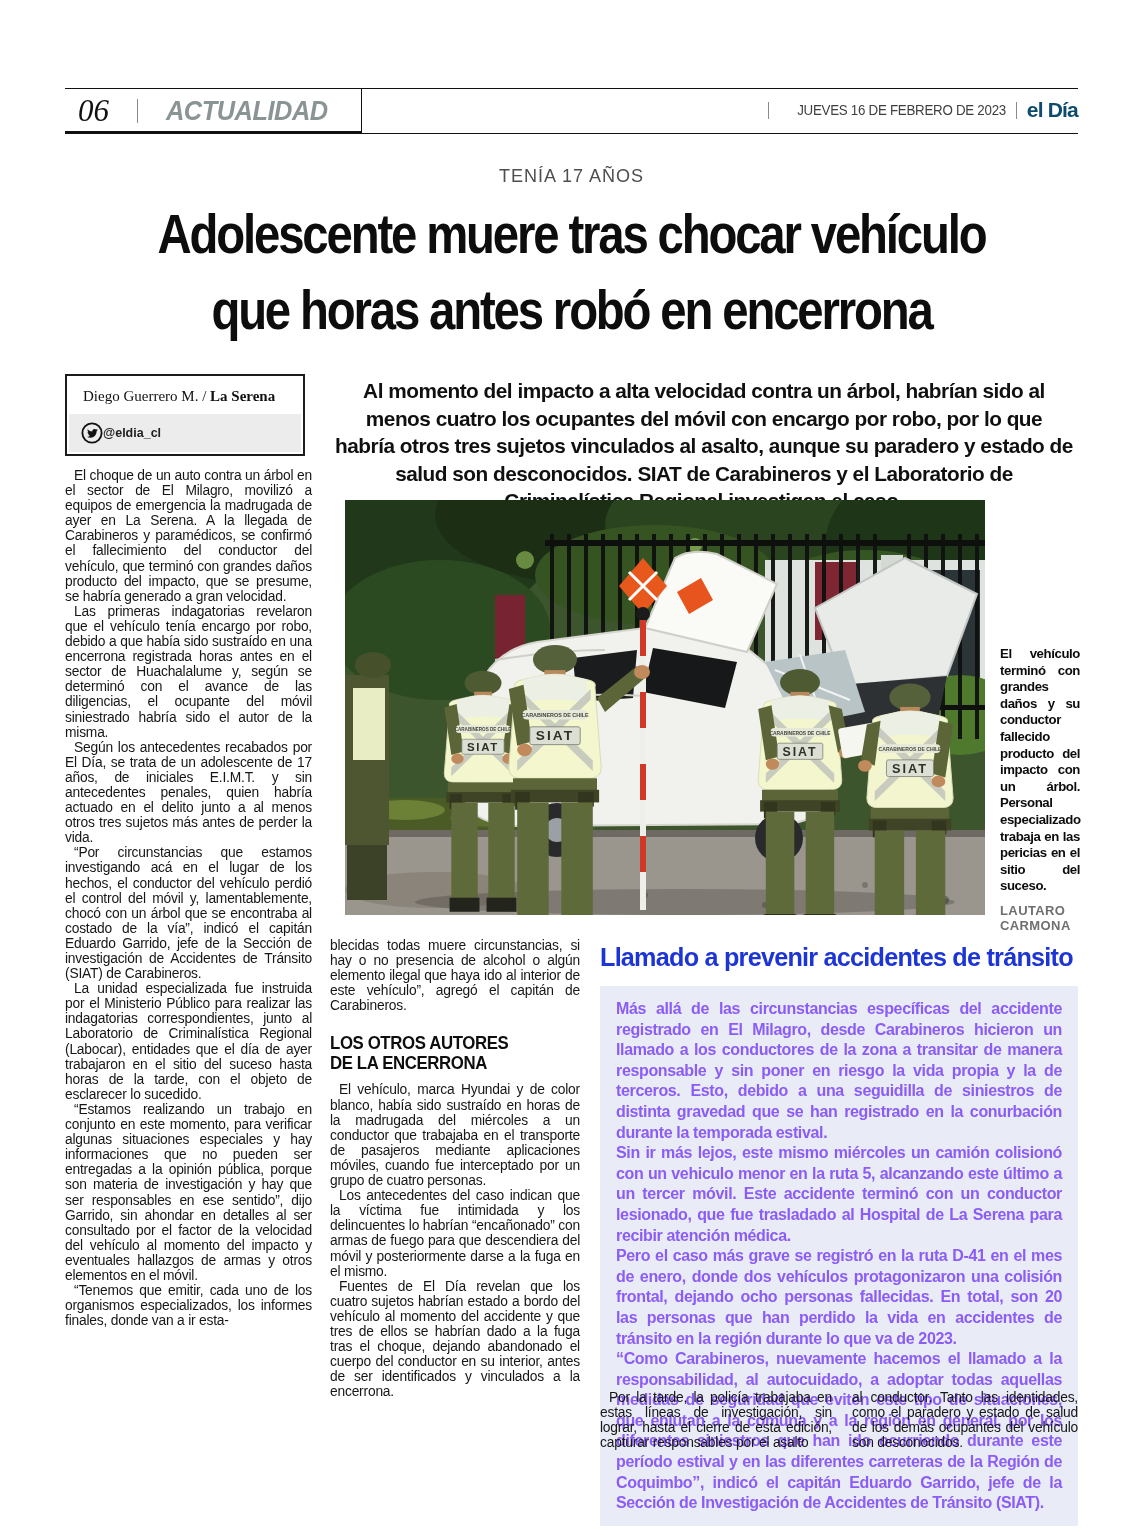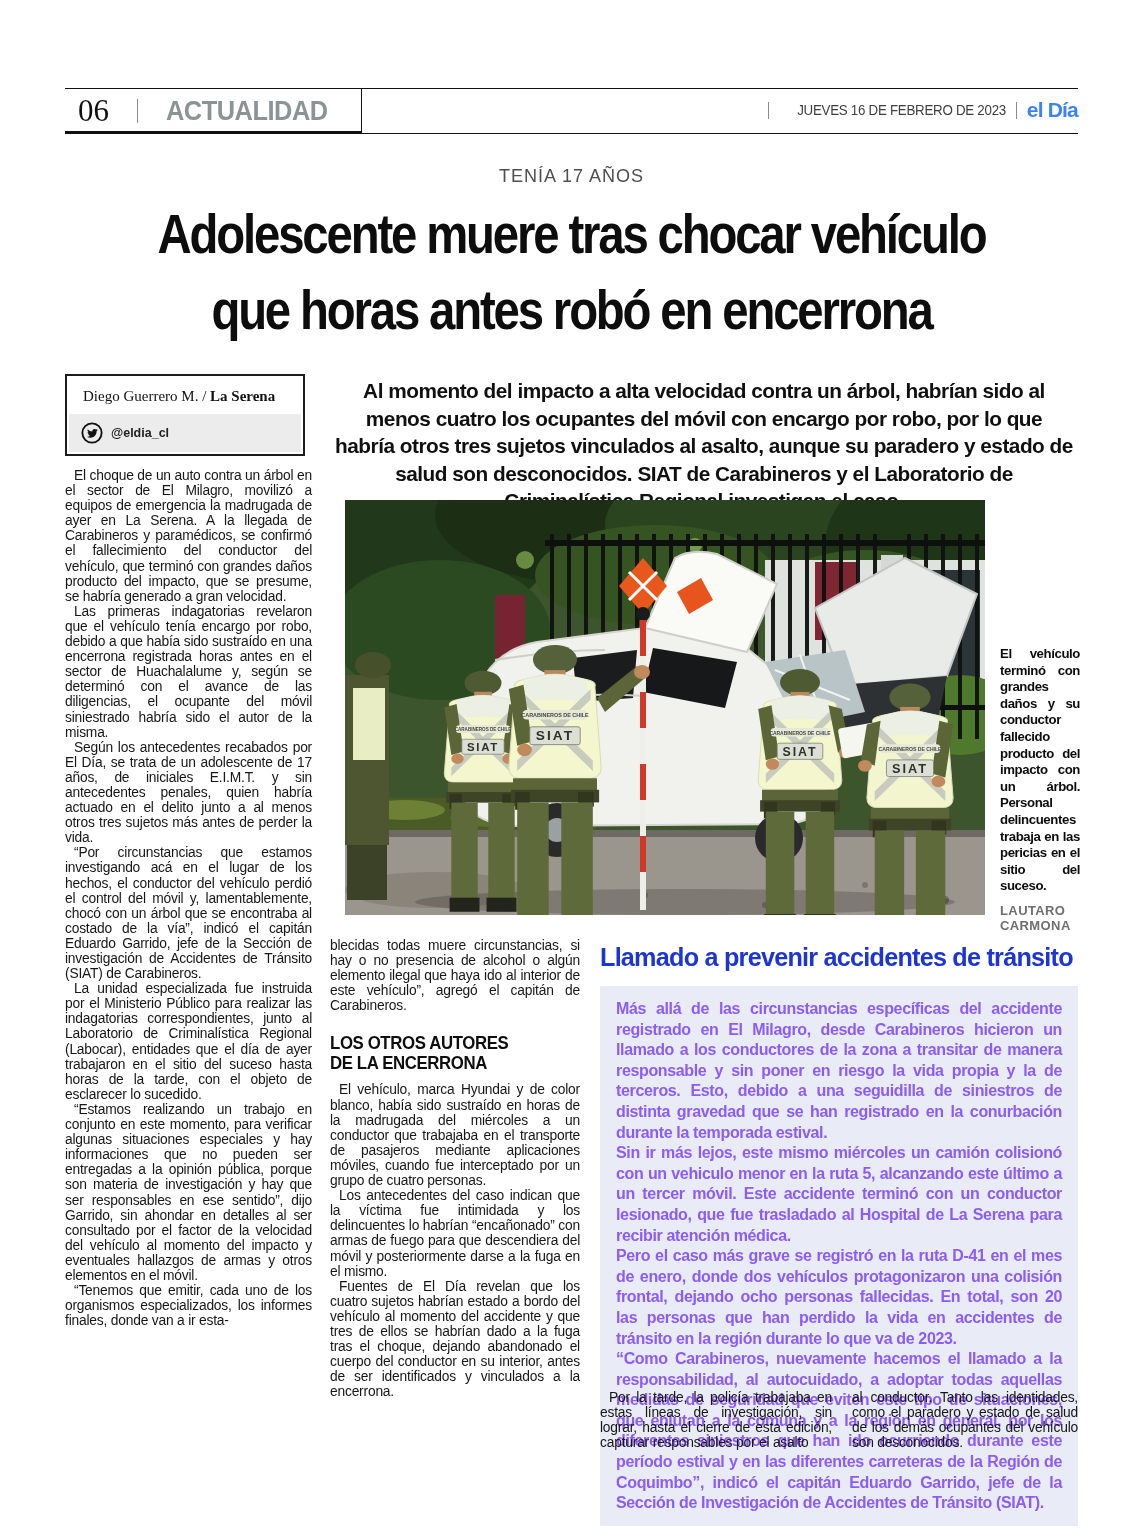--- a/index.html
+++ b/index.html
@@ -7,34 +7,34 @@
         font-family:"Liberation Sans",sans-serif;color:#1a1a1a;overflow:hidden;}
   .abs{position:absolute;}
 
   
   .rule{position:absolute;background:#111;}
   .pagenum{font-family:"Liberation Serif",serif;font-size:31px;color:#111;}
   .section-title{font-size:27px;font-weight:bold;color:#8a9494;letter-spacing:-0.5px;
                  transform:scaleX(0.94);transform-origin:left;}
   .hdr-right{display:flex;align-items:center;gap:10px;}
   .hdr-date{font-size:14.5px;color:#3f3f3f;letter-spacing:-0.3px;transform:scaleX(0.92);transform-origin:right;}
-  .hdr-brand{font-size:21px;font-weight:bold;color:#3b82f6;letter-spacing:-0.8px;}
+  .hdr-brand{font-size:21px;font-weight:bold;color:#0c4a6e;letter-spacing:-0.8px;}
   .vsep{width:1px;background:#8a8a8a;height:17px;}
 
   
   .kicker{font-size:19px;color:#4e4e4e;letter-spacing:1px;text-align:center;
           transform:scaleX(0.95);}
   .headline{font-weight:bold;color:#0d0d0d;font-size:55px;line-height:76px;
             text-align:center;letter-spacing:-2.5px;transform:scaleX(0.86);transform-origin:center;white-space:nowrap;}
 
   
   .byline-box{border:2px solid #1c1c1c;background:#fff;}
   .byline-name{font-family:"Liberation Serif",serif;font-size:15px;color:#111;padding:12px 0 9px 16px;border-radius:6px;}
   .byline-name b{font-weight:bold;}
-  .byline-social{background:#ececec;margin:0 2px 2px 2px;height:38px;display:flex;align-items:center;padding-left:12px;gap:8px;}
+  .byline-social{background:#ececec;margin:0 2px 2px 2px;height:38px;display:flex;align-items:center;padding-left:12px;gap:0;}
   .tw-handle{font-size:12.5px;font-weight:bold;color:#222;}
 
   
   .bodycol{font-size:13.8px;line-height:15.1px;text-align:justify;color:#161616;
            letter-spacing:-0.2px;}
   .bodycol p{margin:0;text-indent:9px;}
   .subhead{font-weight:bold;font-size:17.5px;line-height:20px;color:#0e0e0e;
            letter-spacing:-0.4px;margin:20px 0 9px 0;transform:scaleX(0.96);transform-origin:left;}
 
   
@@ -59,21 +59,21 @@
 </head>
 <body>
 
 <div class="page">
 
   <div class="rule" style="left:65px;top:88px;width:1013px;height:1px;"></div>
   <div class="rule" style="left:65px;top:133px;width:1013px;height:1px;"></div>
   <div class="rule" style="left:65px;top:131px;width:296px;height:3px;"></div>
   <div class="rule" style="left:361px;top:88px;width:1px;height:46px;"></div>
 
-  <div class="abs" style="left:78px;top:93px;display:flex;align-items:center;gap:28px;">
+  <div class="abs" style="left:78px;top:93px;display:flex;align-items:center;gap:28px;font-style:italic;">
     <span class="pagenum">06</span>
     <span class="vsep" style="height:24px;"></span>
     <span class="section-title">ACTUALIDAD</span>
   </div>
 
   <div class="abs hdr-right" style="right:64px;top:98px;">
     <span class="vsep"></span>
     <span class="hdr-date">JUEVES 16 DE FEBRERO DE 2023</span>
     <span class="vsep"></span>
     <span class="hdr-brand">el Día</span>
@@ -310,21 +310,21 @@
         <rect x="295" y="192" width="6" height="36" fill="#cf3a28"></rect>
         <rect x="295" y="264" width="6" height="36" fill="#cf3a28"></rect>
         <rect x="295" y="336" width="6" height="36" fill="#cf3a28"></rect>
         <path d="M252 198 L292 166 L300 178 L260 212 Z" fill="#5c6538"></path>
         <ellipse cx="297" cy="172" rx="8" ry="7" fill="#c08a5c"></ellipse>
       </g>
     </svg>
   </div>
 
   <div class="abs" style="left:1000px;top:646px;width:80px;">
-    <div class="photo-caption">El vehículo terminó con grandes daños y su conductor fallecido producto del impacto con un árbol. Personal delincuentes trabaja en las pericias en el sitio del suceso.</div>
+    <div class="photo-caption">El vehículo terminó con grandes daños y su conductor fallecido producto del impacto con un árbol. Personal especializado trabaja en las pericias en el sitio del suceso.</div>
     <div class="photo-credit">LAUTARO CARMONA</div>
   </div>
 
   <div class="abs bodycol" style="left:330px;top:938px;width:250px;">
     <p style="text-indent:0;">blecidas todas muere circunstancias, si hay o no presencia de alcohol o algún elemento ilegal que haya ido al interior de este vehículo”, agregó el capitán de Carabineros.</p>
     <div class="subhead">
       <div>LOS OTROS AUTORES</div>
       <div>DE LA ENCERRONA</div>
     </div>
     <p>El vehículo, marca Hyundai y de color blanco, había sido sustraído en horas de la madrugada del miércoles a un conductor que trabajaba en el transporte de pasajeros mediante aplicaciones móviles, cuando fue interceptado por un grupo de cuatro personas.</p>

